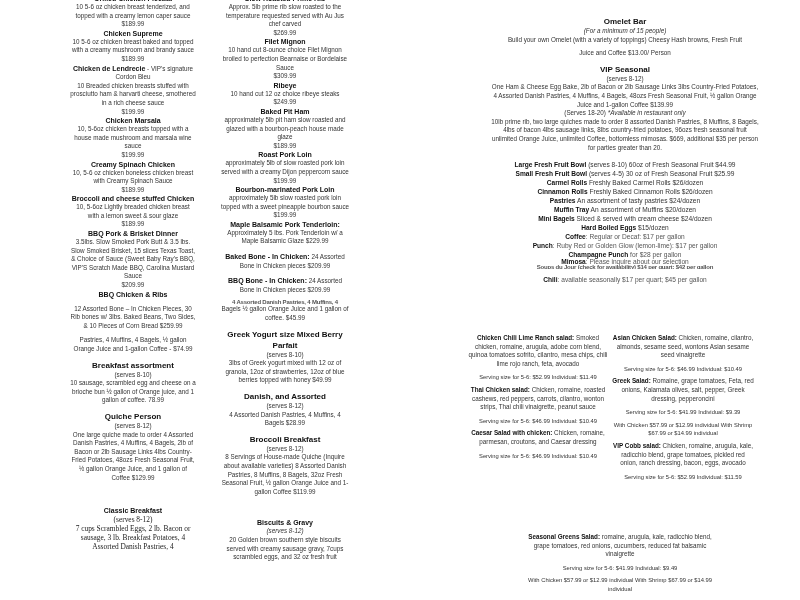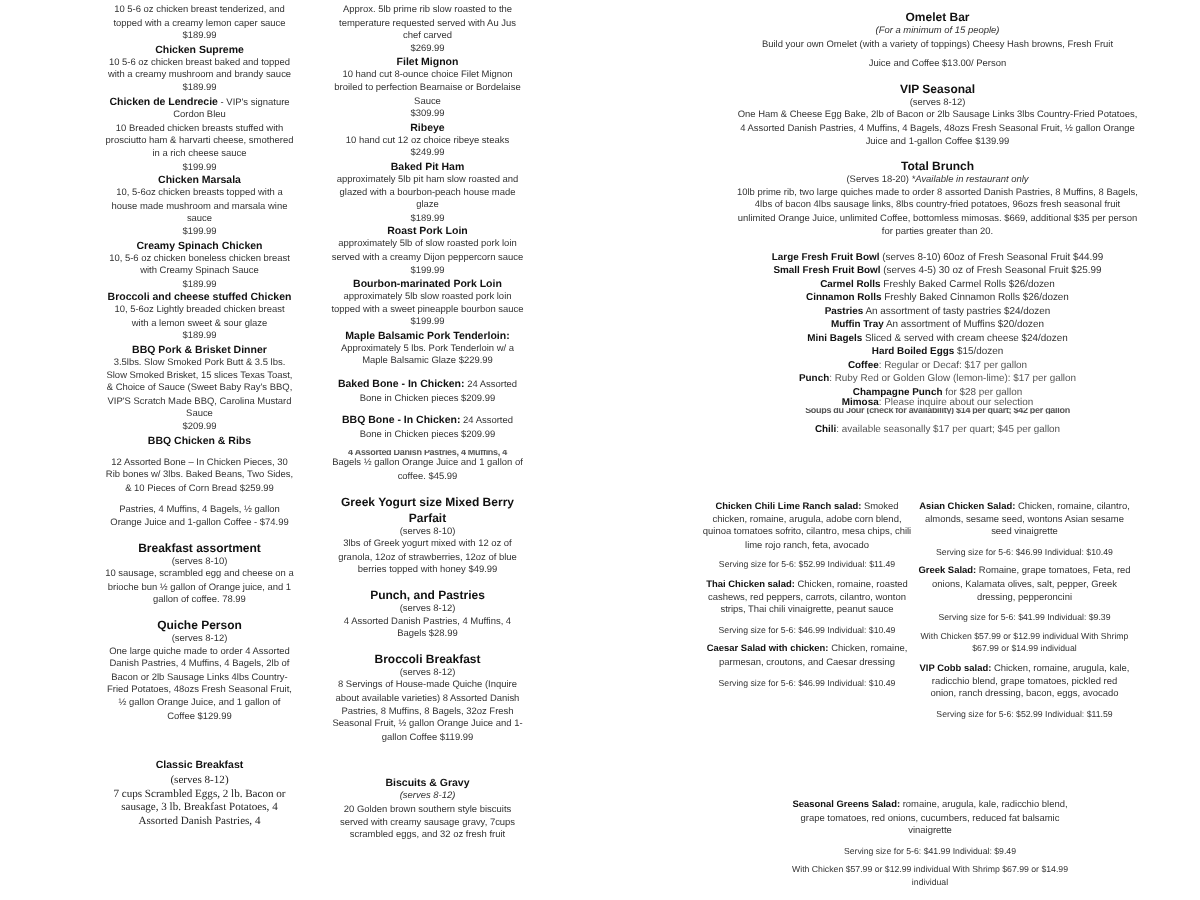--- a/index.html
+++ b/index.html
@@ -135,51 +135,50 @@
   <div class="gap"></div>
   <div class="overlap">4 Assorted Danish Pastries, 4 Muffins, 4</div>
   <p class="p">Bagels ½ gallon Orange Juice and 1 gallon of coffee. $45.99</p>
 
   <div>
     <div class="h2">Greek Yogurt size Mixed Berry Parfait</div>
     <p class="p serves">(serves 8-10)</p>
     <p class="p">3lbs of Greek yogurt mixed with 12 oz of granola, 12oz of strawberries, 12oz of blue berries topped with honey $49.99</p>
   </div>
   <div>
-    <div class="h2">Punch, and Pastries</div>
+    <div class="h2">Danish, and Assorted</div>
     <p class="p serves">(serves 8-12)</p>
     <p class="p">4 Assorted Danish Pastries, 4 Muffins, 4 Bagels $28.99</p>
   </div>
   <div>
     <div class="h2">Broccoli Breakfast</div>
     <p class="p serves">(serves 8-12)</p>
     <p class="p">8 Servings of House-made Quiche (Inquire about available varieties) 8 Assorted Danish Pastries, 8 Muffins, 8 Bagels, 32oz Fresh Seasonal Fruit, ½ gallon Orange Juice and 1-gallon Coffee $119.99</p>
   </div>
   <div style="height:22px"></div>
   <div>
     <div class="h">Biscuits &amp; Gravy</div>
     <p class="p serves ital">(serves 8-12)</p>
     <p class="p">20 Golden brown southern style biscuits served with creamy sausage gravy, 7cups scrambled eggs, and 32 oz fresh fruit</p>
   </div>
 </div>
 
 <div class="col col3">
   <div>
-    <div class="h2" style="margin-top:6px">Omelet Bar</div>
+    <div class="h2" style="margin-top:16px">Omelet Bar</div>
     <p class="p serves ital">(For a minimum of 15 people)</p>
     <p class="p" style="margin-bottom:5px">Build your own Omelet (with a variety of toppings) Cheesy Hash browns, Fresh Fruit</p>
     <p class="p">Juice and Coffee   $13.00/ Person</p>
   </div>
   <div>
     <div class="h2">VIP Seasonal</div>
     <p class="p serves">(serves 8-12)</p>
     <p class="p">One Ham &amp; Cheese Egg Bake, 2lb of Bacon or 2lb Sausage Links 3lbs Country-Fried Potatoes, 4 Assorted Danish Pastries, 4 Muffins, 4 Bagels, 48ozs Fresh Seasonal Fruit, ½ gallon Orange Juice and 1-gallon Coffee $139.99</p>
   </div>
   <div>
-    <div class="h2">Total Brunch</div>
     <p class="p serves"><span>(Serves 18-20)</span><span class="ital"> *Available in restaurant only</span></p>
     <p class="p">10lb prime rib, two large quiches made to order 8 assorted Danish Pastries, 8 Muffins, 8 Bagels, 4lbs of bacon 4lbs sausage links, 8lbs country-fried potatoes, 96ozs fresh seasonal fruit unlimited Orange Juice, unlimited Coffee, bottomless mimosas. $669, additional $35 per person for parties greater than 20.</p>
   </div>
   <div class="items3" style="margin-top:8px;padding:0 20px;">
     <p class="p"><span class="b">Large Fresh Fruit Bowl</span><span> (serves 8-10) 60oz of Fresh Seasonal Fruit $44.99</span></p>
     <p class="p"><span class="b">Small Fresh Fruit Bowl</span><span> (serves 4-5) 30 oz of Fresh Seasonal Fruit $25.99</span></p>
     <p class="p"><span class="b">Carmel Rolls</span><span> Freshly Baked Carmel Rolls $26/dozen</span></p>
     <p class="p"><span class="b">Cinnamon Rolls</span><span> Freshly Baked Cinnamon Rolls $26/dozen</span></p>
     <p class="p"><span class="b">Pastries</span><span> An assortment of tasty pastries $24/dozen</span></p>
     <p class="p"><span class="b">Muffin Tray</span><span> An assortment of Muffins $20/dozen</span></p>

